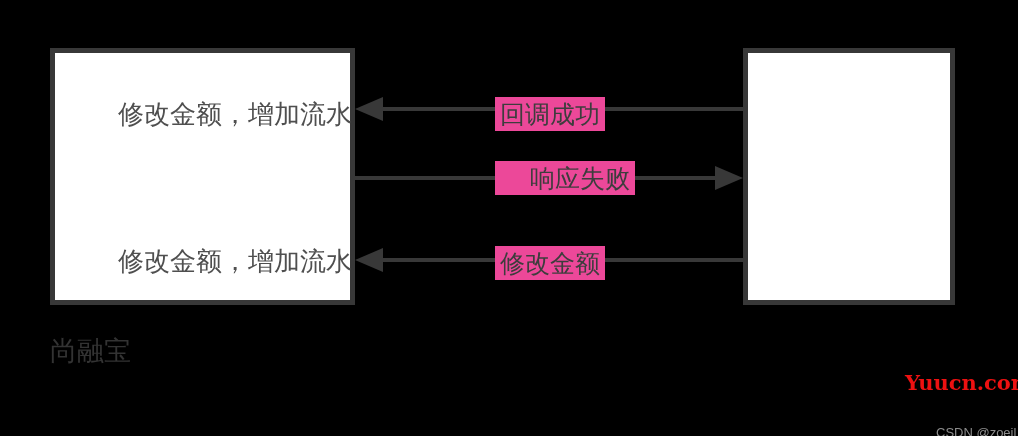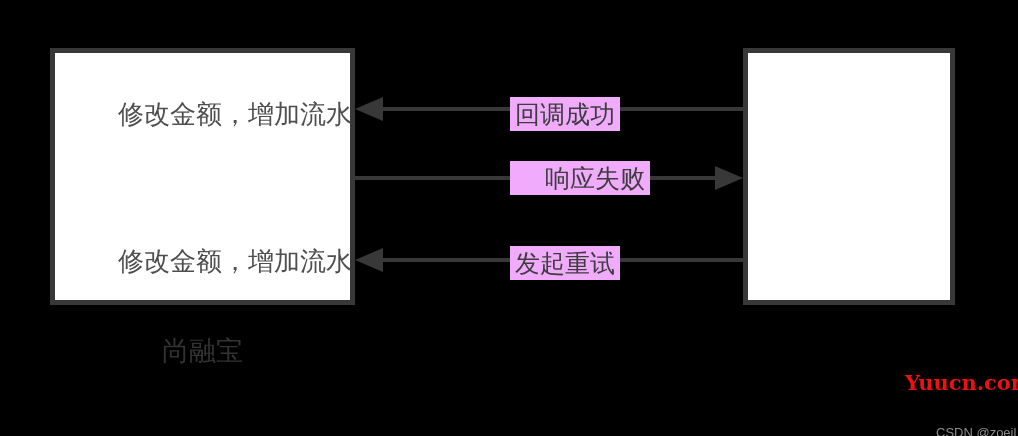--- a/index.html
+++ b/index.html
@@ -55,41 +55,40 @@
     border-bottom: 12px solid transparent;
   }
   .head-left  { border-right: 28px solid #383838; }
   .head-right { border-left: 28px solid #383838; }
   .head-1 { left: 355px; top: 97px; }
   .head-2 { left: 715px; top: 166px; }
   .head-3 { left: 355px; top: 248px; }
 
   .arrow-chip {
     position: absolute;
-    left: 510px;
+    left: 495px;
     width: 110px;
     height: 34px;
     line-height: 34px;
-    background: #f0abfc;
+    background: #ec4899;
     color: #3d3d3d;
     font-size: 25px;
     text-align: center;
     white-space: nowrap;
     z-index: 2;
   }
   .chip-1 { top: 97px; }
   .chip-2 { top: 161px; padding-left: 30px; }
   .chip-3 { top: 246px; }
 
   .box-label {
     position: absolute;
     top: 333px;
     font-size: 27px;
     color: #333333;
-    text-align: center;
     white-space: nowrap;
   }
   .label-left  { left: 50px;  width: 305px; }
   .label-right { left: 743px; width: 212px; }
 
   .wm-site {
     position: absolute;
     left: 905px;
     top: 370px;
     font-family: "DejaVu Serif", "Liberation Serif", serif;
@@ -122,20 +121,20 @@
   <div class="arrow-line line-1"></div>
   <div class="arrowhead head-left head-1"></div>
   <div class="arrow-chip chip-1">回调成功</div>
 
   <div class="arrow-line line-2"></div>
   <div class="arrowhead head-right head-2"></div>
   <div class="arrow-chip chip-2">响应失败</div>
 
   <div class="arrow-line line-3"></div>
   <div class="arrowhead head-left head-3"></div>
-  <div class="arrow-chip chip-3">发起重试</div>
+  <div class="arrow-chip chip-3">修改金额</div>
 
   <div class="box-label label-left">尚融宝</div>
 
   <div class="wm-site">Yuucn.com</div>
   <div class="wm-credit">CSDN @zoeil</div>
 
 </div>
 
 </body></html>

